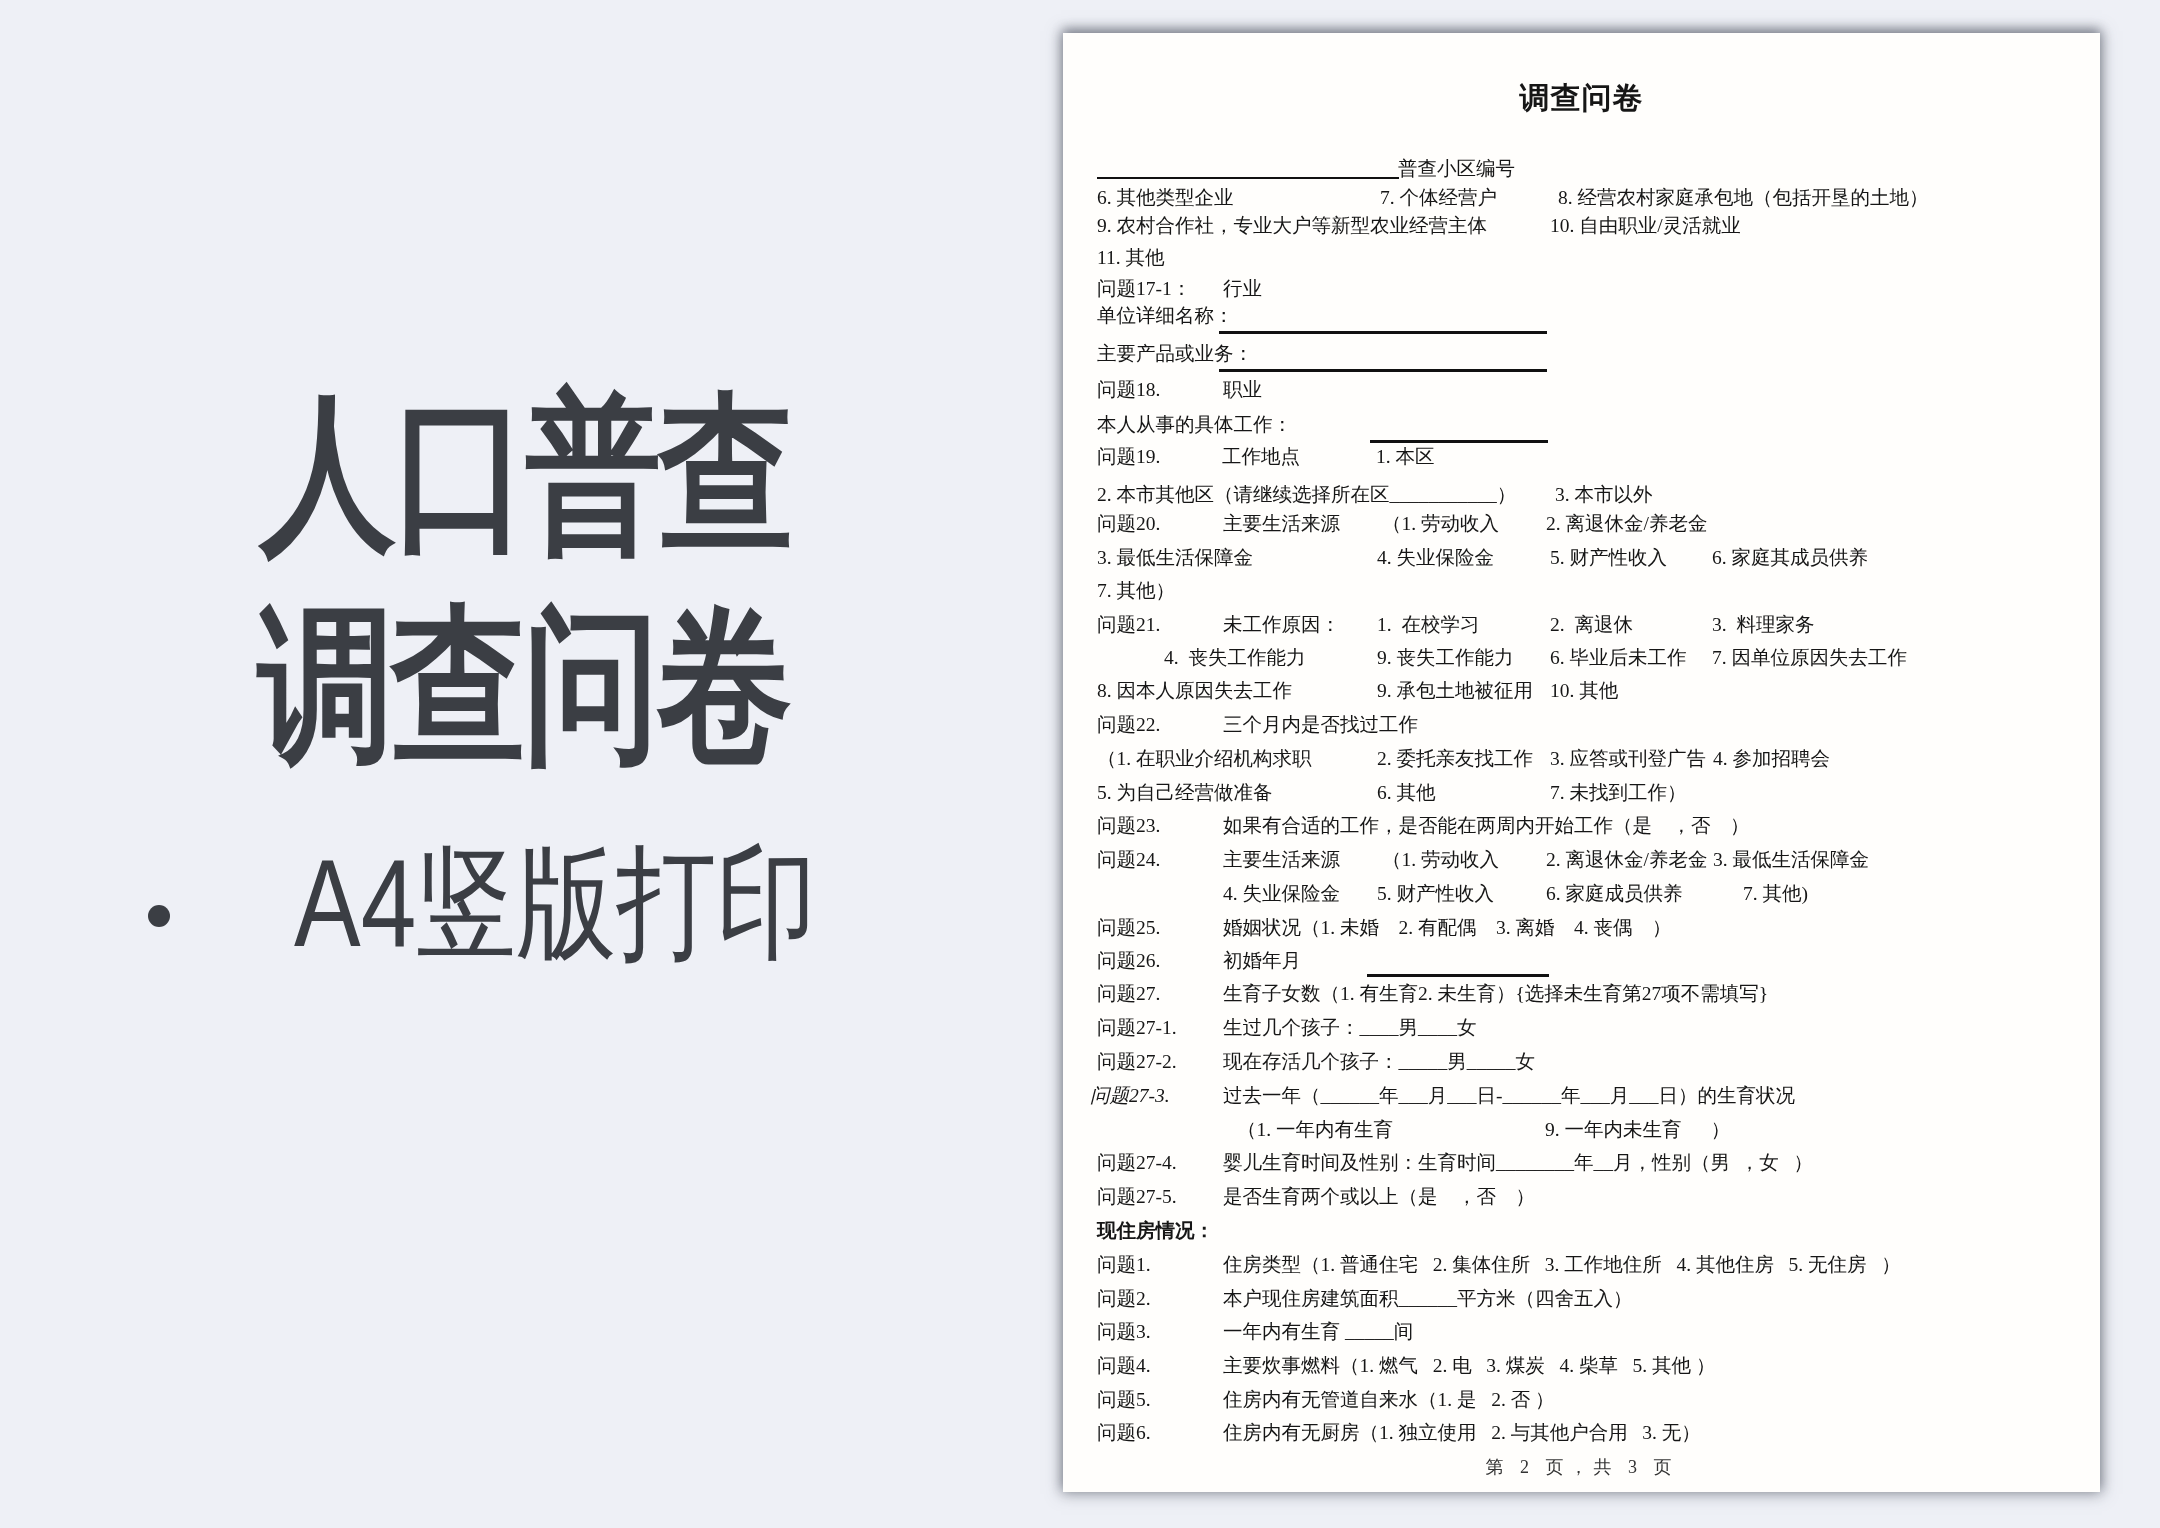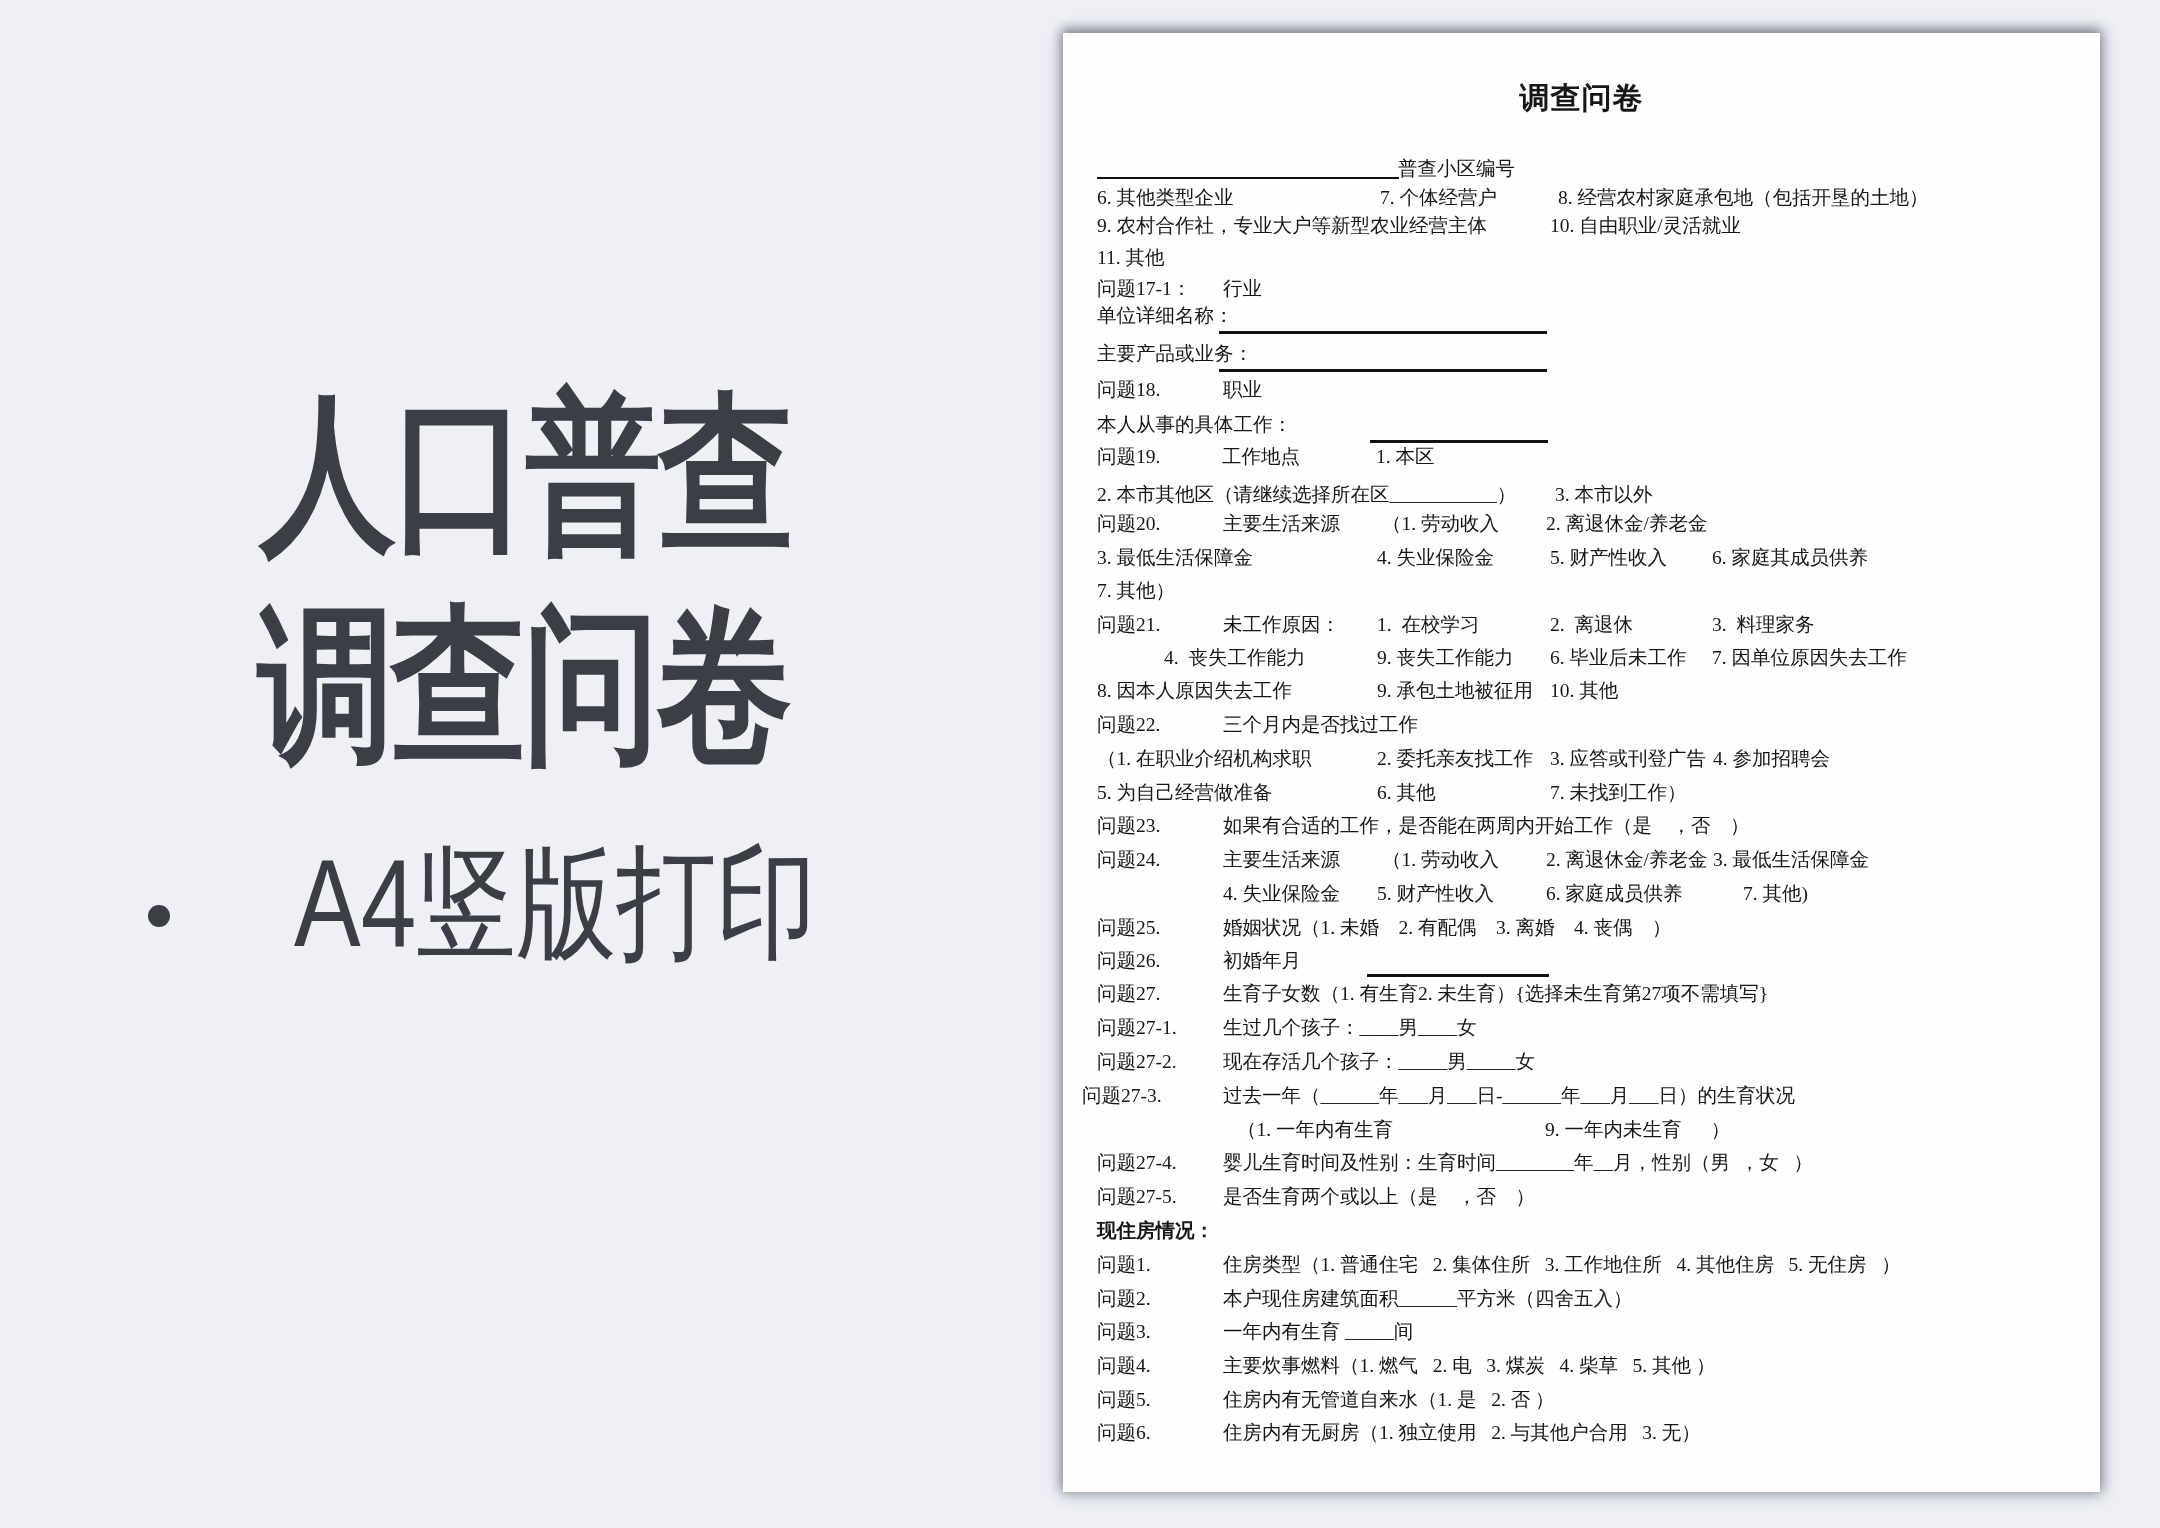--- a/index.html
+++ b/index.html
@@ -161,21 +161,21 @@
       <span class="seg" style="left: 160px; top: 883px;">婚姻状况（1. 未婚    2. 有配偶    3. 离婚    4. 丧偶    ）</span>
       <span class="seg" style="left: 34px; top: 916px;">问题26.</span>
       <span class="seg" style="left: 160px; top: 916px;">初婚年月</span>
       <div class="blank-underline" style="left: 304px; top: 941px; width: 182px; height: 3px;"></div>
       <span class="seg" style="left: 34px; top: 949px;">问题27.</span>
       <span class="seg" style="left: 160px; top: 949px;">生育子女数（1. 有生育2. 未生育）{选择未生育第27项不需填写}</span>
       <span class="seg" style="left: 34px; top: 983px;">问题27-1.</span>
       <span class="seg" style="left: 160px; top: 983px;">生过几个孩子：____男____女</span>
       <span class="seg" style="left: 34px; top: 1017px;">问题27-2.</span>
       <span class="seg" style="left: 160px; top: 1017px;">现在存活几个孩子：_____男_____女</span>
-      <span class="seg" style="left: 19px; top: 1051px;">问题27-3.</span>
+      <span class="seg" style="left: 27px; top: 1051px; font-style: italic;">问题27-3.</span>
       <span class="seg" style="left: 160px; top: 1051px; text-align: center;">过去一年（______年___月___日-______年___月___日）的生育状况</span>
       <span class="seg" style="left: 174px; top: 1085px;">（1. 一年内有生育</span>
       <span class="seg" style="left: 482px; top: 1085px;">9. 一年内未生育      ）</span>
       <span class="seg" style="left: 34px; top: 1118px;">问题27-4.</span>
       <span class="seg" style="left: 160px; top: 1118px;">婴儿生育时间及性别：生育时间________年__月，性别（男  ，女   ）</span>
       <span class="seg" style="left: 34px; top: 1152px;">问题27-5.</span>
       <span class="seg" style="left: 160px; top: 1152px;">是否生育两个或以上（是    ，否    ）</span>
       <span class="seg bold" style="left: 34px; top: 1186px;">现住房情况：</span>
       <span class="seg" style="left: 34px; top: 1220px;">问题1.</span>
       <span class="seg" style="left: 160px; top: 1220px;">住房类型（1. 普通住宅   2. 集体住所   3. 工作地住所   4. 其他住房   5. 无住房   ）</span>
@@ -183,13 +183,14 @@
       <span class="seg" style="left: 160px; top: 1254px;">本户现住房建筑面积______平方米（四舍五入）</span>
       <span class="seg" style="left: 34px; top: 1287px;">问题3.</span>
       <span class="seg" style="left: 160px; top: 1287px;">一年内有生育 _____间</span>
       <span class="seg" style="left: 34px; top: 1321px;">问题4.</span>
       <span class="seg" style="left: 160px; top: 1321px;">主要炊事燃料（1. 燃气   2. 电   3. 煤炭   4. 柴草   5. 其他 ）</span>
       <span class="seg" style="left: 34px; top: 1355px;">问题5.</span>
       <span class="seg" style="left: 160px; top: 1355px;">住房内有无管道自来水（1. 是   2. 否 ）</span>
       <span class="seg" style="left: 34px; top: 1388px;">问题6.</span>
       <span class="seg" style="left: 160px; top: 1388px;">住房内有无厨房（1. 独立使用   2. 与其他户合用   3. 无）</span>
     </div>
+  <div class="doc-footer">第 2 页，共 3 页</div>
 </div>
 
 </body></html>

